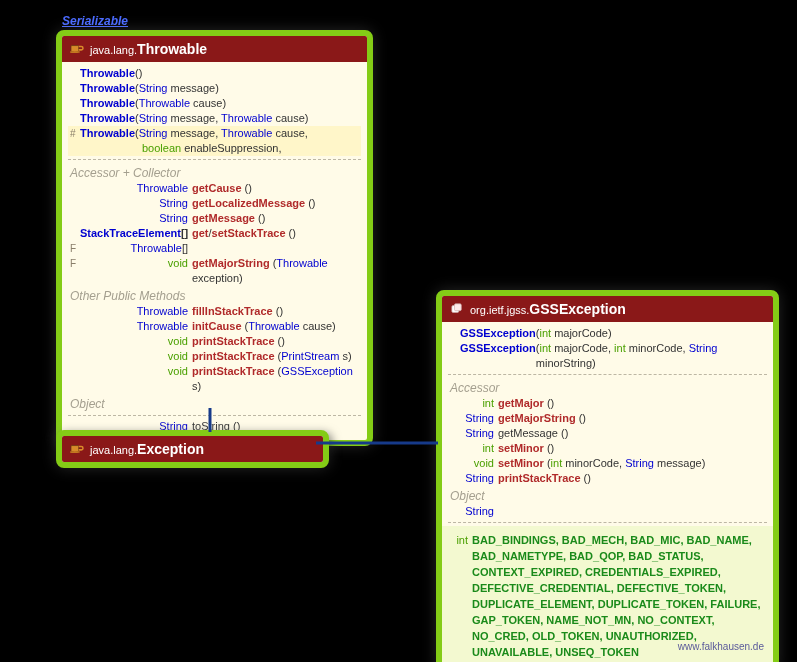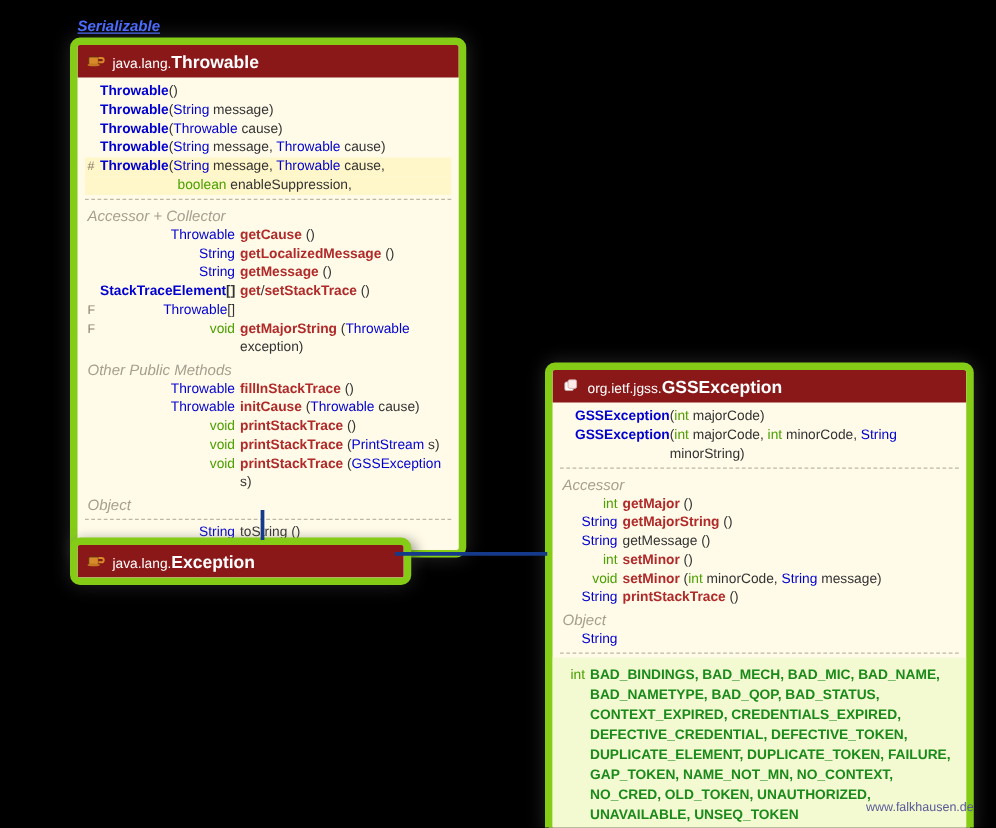--- a/index.html
+++ b/index.html
@@ -318,13 +318,13 @@
   </div>
 </div>
 
 <svg class="connector" style="left:200px; top:408px; width:20px; height:24px;">
   <line x1="10" y1="0" x2="10" y2="24" stroke="#163a8a" stroke-width="3"></line>
 </svg>
 <svg class="connector" style="left:316px; top:438px; width:122px; height:10px;">
   <line x1="0" y1="5" x2="122" y2="5" stroke="#163a8a" stroke-width="3"></line>
 </svg>
 
-<div class="footer-link" style="right:18px; bottom:10px;margin-left:16px;">www.falkhausen.de</div>
+<div class="footer-link" style="right:33px; bottom:10px;margin-left:16px;">www.falkhausen.de</div>
 
 </body></html>

